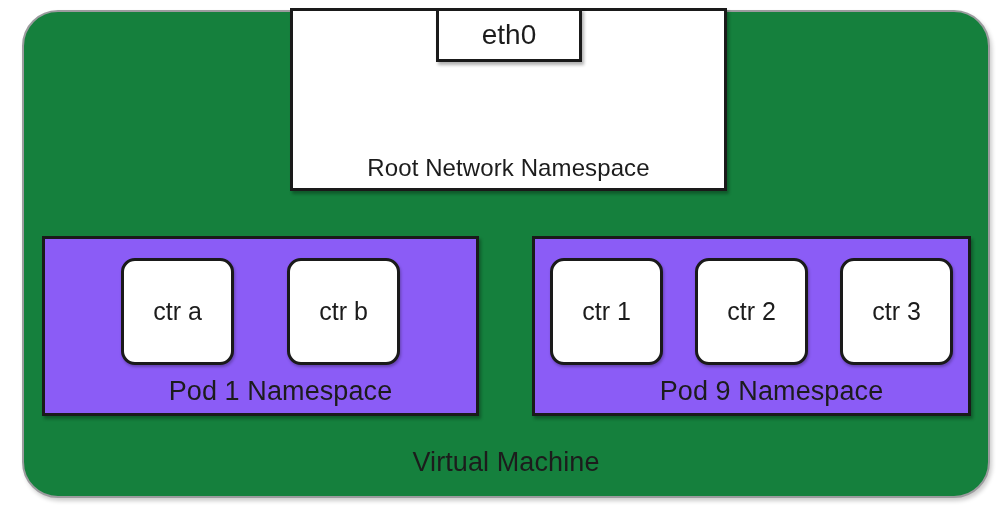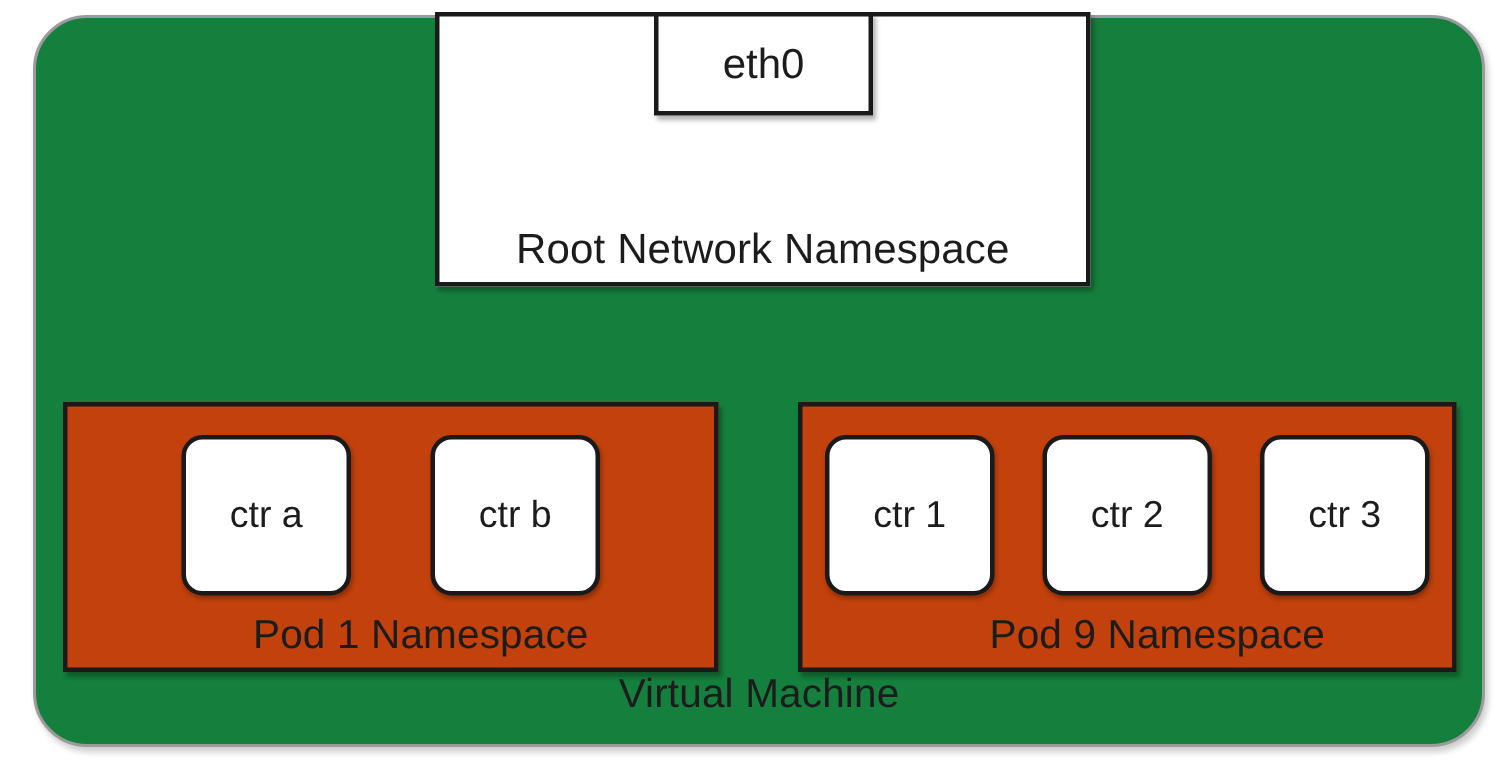--- a/index.html
+++ b/index.html
@@ -57,55 +57,54 @@
     border: 3px solid #1a1a1a;
     box-shadow: 2px 3px 3px rgba(0,0,0,0.30);
   }
 
   .root-ns-label {
     position: absolute;
     left: 0;
     right: 0;
     bottom: 6px;
     text-align: center;
-    font-size: 28px;
+    font-size: 24px;
     color: #1c1c1c;
     letter-spacing: 0.1px;
   }
 
   
   .eth-box {
     position: absolute;
     left: 143px;
     top: -3px;
     width: 146px;
-    height: 69px;
+    height: 54px;
     box-sizing: border-box;
     background: #ffffff;
     border: 3px solid #1a1a1a;
     box-shadow: 2px 3px 3px rgba(0,0,0,0.30);
     display: flex;
     align-items: center;
     justify-content: center;
   }
   .eth-label {
     font-size: 28px;
     color: #1c1c1c;
   }
 
   
   .pod-box {
     position: absolute;
     top: 236px;
     height: 180px;
     box-sizing: border-box;
-    background: #c2410c;
+    background: #8b5cf6;
     border: 3px solid #1a1a1a;
     box-shadow: 2px 3px 3px rgba(0,0,0,0.30);
-    margin-top: 32px;
   }
   .pod-1 { left: 42px;  width: 437px; }
   .pod-2 { left: 532px; width: 439px; }
 
   .pod-label {
     position: absolute;
     left: 0;
     right: 0;
     bottom: 6px;
     text-align: center;

